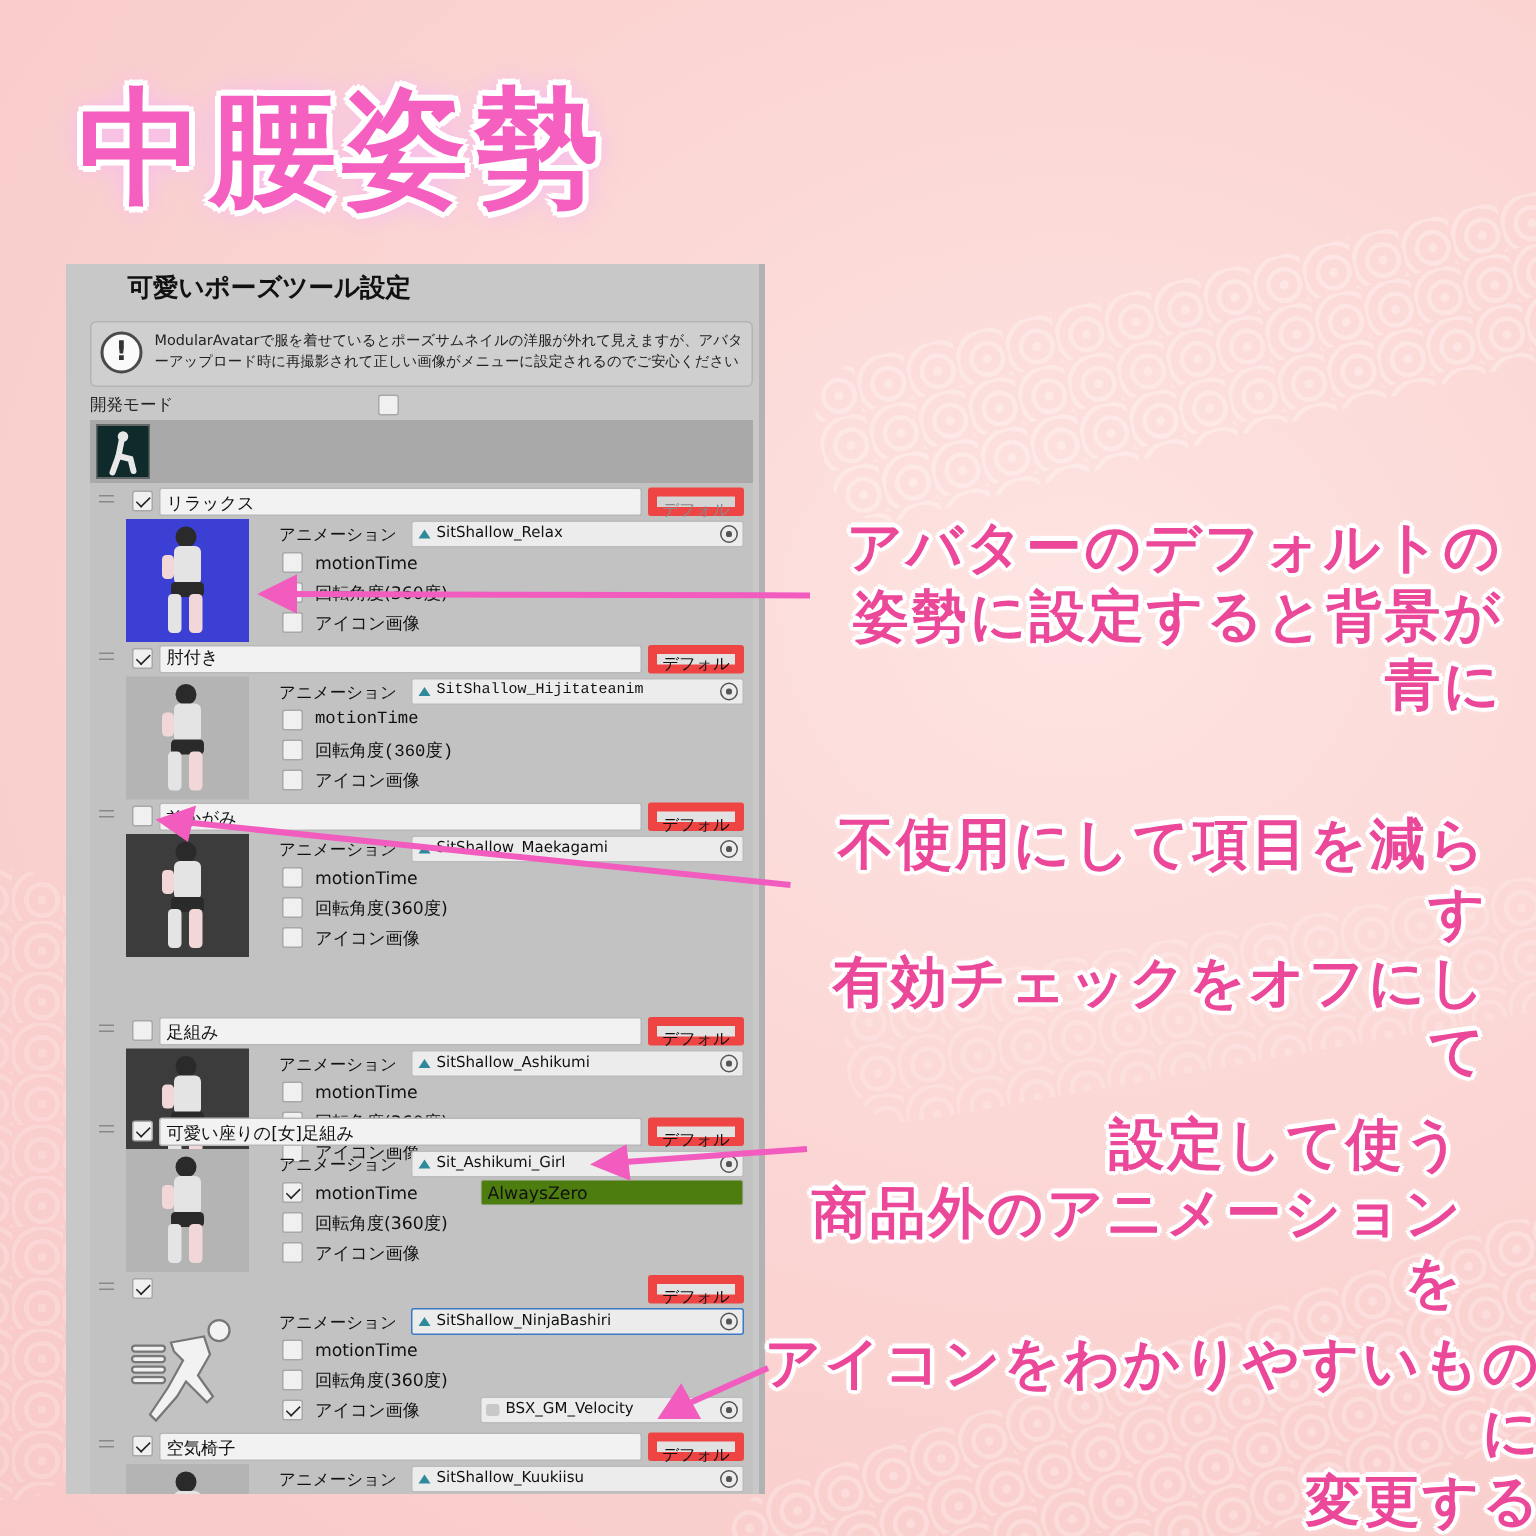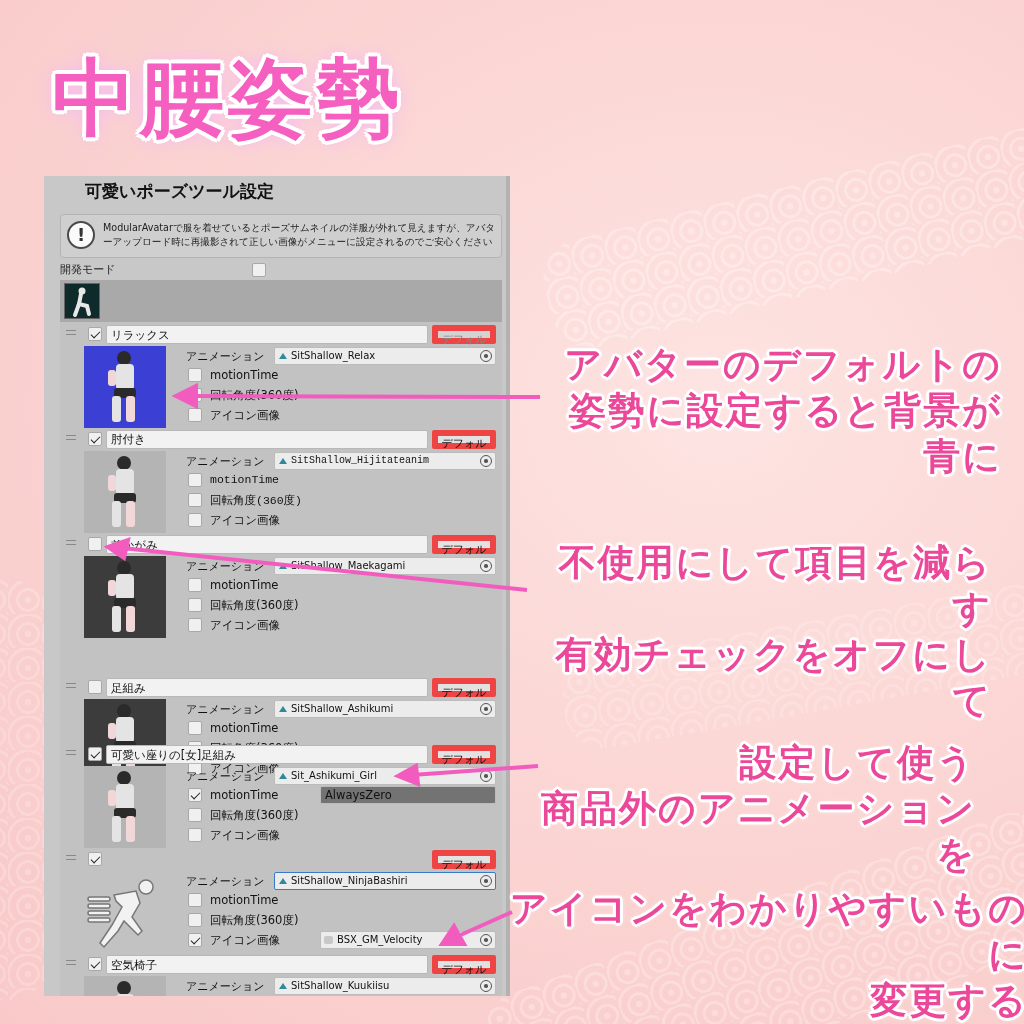--- a/index.html
+++ b/index.html
@@ -187,21 +187,21 @@
     .obj-field .picker::after {
       content: ""; position: absolute; left: 3px; top: 3px;
       width: 3.5px; height: 3.5px; border-radius: 50%; background: #555;
     }
     .opt-row { position: absolute; left: 128px; height: 16px; width: 310px; }
     .opt-row .cb { position: absolute; left: 0; top: 1px; }
     .opt-row .opt-label { position: absolute; left: 22px; top: 1px; font-size: 11.5px; color: #111; }
     .opt-row .text-field {
       position: absolute; left: 132px; top: -1px;
       width: 176px; height: 18px;
-      background: #737373; border: 1px solid #bcbcbc; border-radius: 2px;
+      background: #4d7c0f; border: 1px solid #bcbcbc; border-radius: 2px;
       font-size: 11.5px; line-height: 16px; padding-left: 4px; color: #111;
     }
     .opt-row .obj-field { left: 132px; top: -1px; width: 176px; }
 
     
     .callout {
       position: absolute;
       text-align: right;
       font-size: 37px;
       font-weight: bold;

